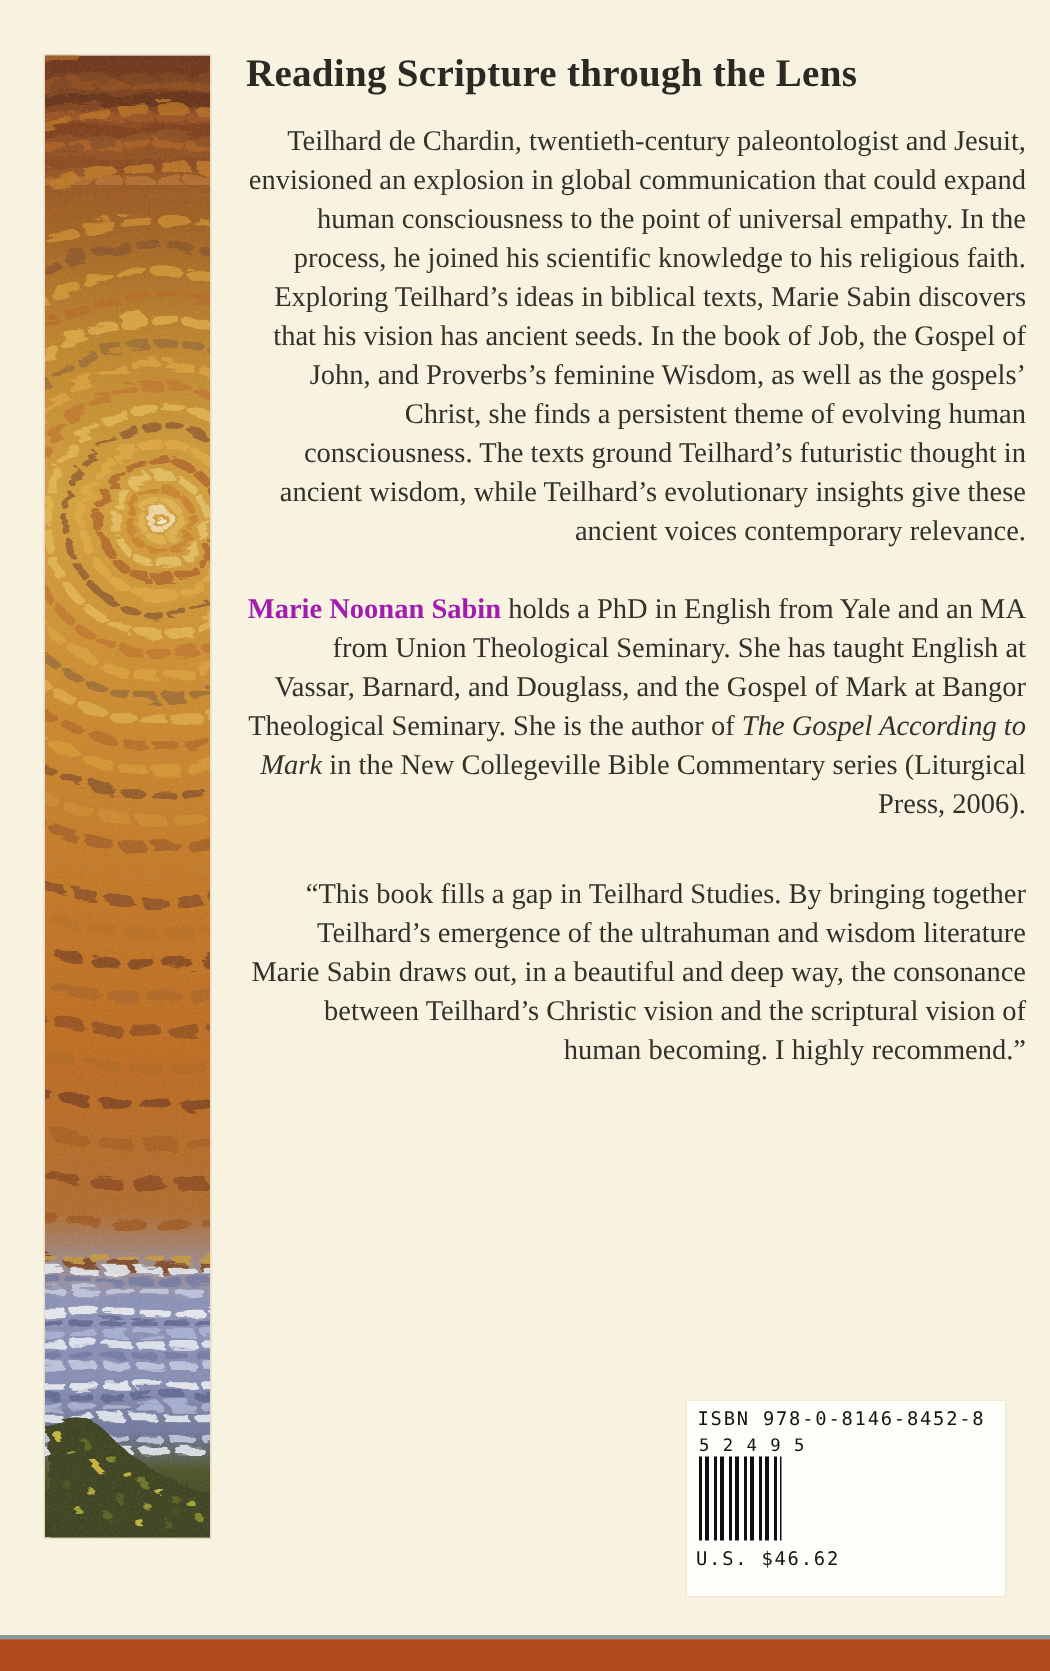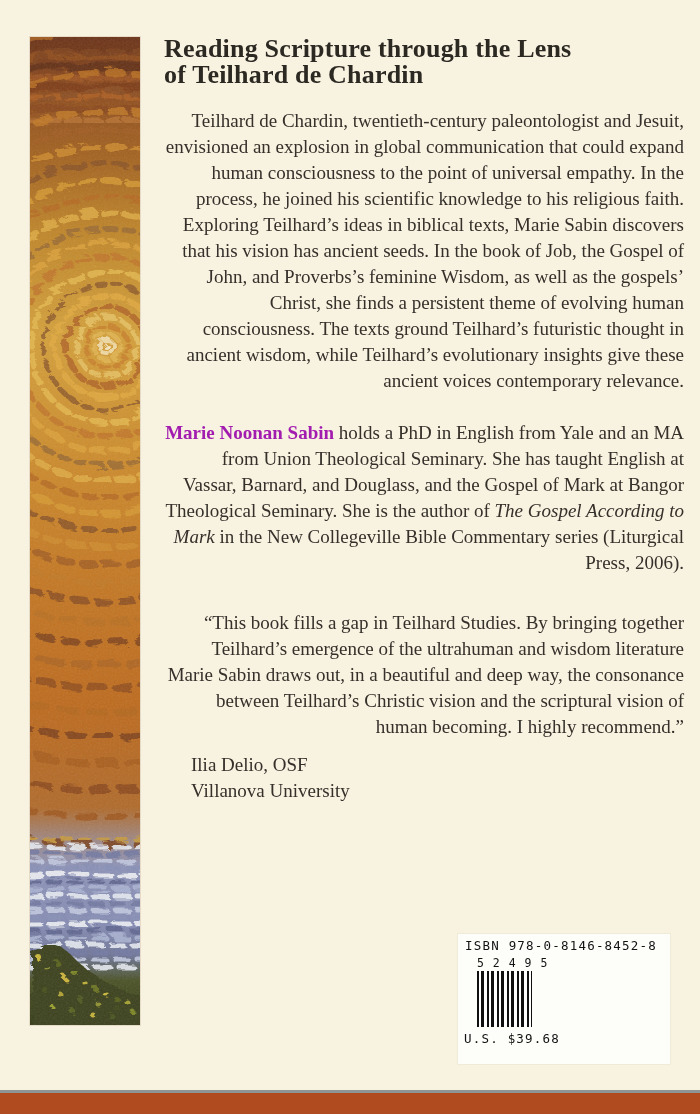--- a/index.html
+++ b/index.html
@@ -48,21 +48,21 @@
   .isbn-line{font-size:12.5px;letter-spacing:1.2px;margin:1px 0 3px 1px;white-space:nowrap;}
   .bars-row{display:flex;align-items:flex-start;}
   .ean{width:138px;}
   .ean-bars{
     height:60px;
     background:
       repeating-linear-gradient(90deg,#101010 0 2px,#ffffff 2px 3px,#101010 3px 5px,#ffffff 5px 8px,#101010 8px 9px,#ffffff 9px 13px),
       #fff;
   }
   .ean-digits{font-size:13px;letter-spacing:1.5px;margin-top:1px;white-space:nowrap;}
-  .addon{margin-left:13px;width:55px;}
+  .addon{margin-left:2px;width:55px;}
   .addon-digits{font-size:11.5px;letter-spacing:1px;text-align:center;white-space:nowrap;}
   .addon-bars{
     height:56px;margin-top:1px;
     background:
       repeating-linear-gradient(90deg,#101010 0 2px,#ffffff 2px 4px,#101010 4px 7px,#ffffff 7px 10px),
       #fff;
   }
   .price-line{font-size:12.5px;letter-spacing:1.2px;margin-top:4px;}
   
   #footer-band{
@@ -199,40 +199,36 @@
         <circle cx="60" cy="975" r="2.5" fill="#c4b239"></circle>
         <circle cx="80" cy="978" r="3" fill="#4a5420"></circle>
         <circle cx="100" cy="972" r="2.5" fill="#7c8428"></circle>
       </g>
 
       <rect x="0" y="0" width="110" height="988" filter="url(#grain)" opacity="0.28"></rect>
     </svg>
   </div>
 
   <div id="text-col">
-    <h1 class="book-title"><span>Reading Scripture through the Lens</span><br><span>of Teilhard de Chardin</span></h1>
+    <h1 class="book-title"><span>Reading Scripture through the Lens</span><br></h1>
 
     <p class="para synopsis">Teilhard de Chardin, twentieth-century paleontologist and Jesuit, envisioned an explosion in global communication that could expand human consciousness to the point of universal empathy. In the process, he joined his scientific knowledge to his religious faith. Exploring Teilhard’s ideas in biblical texts, Marie Sabin discovers that his vision has ancient seeds. In the book of Job, the Gospel of John, and Proverbs’s feminine Wisdom, as well as the gospels’ Christ, she finds a persistent theme of evolving human consciousness. The texts ground Teilhard’s futuristic thought in ancient wisdom, while Teilhard’s evolutionary insights give these ancient voices contemporary relevance.</p>
 
     <p class="para bio"><b>Marie Noonan Sabin</b><span> holds a PhD in English from Yale and an MA from Union Theological Seminary. She has taught English at Vassar, Barnard, and Douglass, and the Gospel of Mark at Bangor Theological Seminary. She is the author of </span><span class="work-title">The Gospel According to Mark</span><span> in the New Collegeville Bible Commentary series (Liturgical Press, 2006).</span></p>
 
     <p class="para quote">“This book fills a gap in Teilhard Studies. By bringing together Teilhard’s emergence of the ultrahuman and wisdom literature Marie Sabin draws out, in a beautiful and deep way, the consonance between Teilhard’s Christic vision and the scriptural vision of human becoming. I highly recommend.”</p>
-    <div class="attribution">
-      <div>Ilia Delio, OSF</div>
-      <div>Villanova University</div>
-    </div>
 
   </div>
 
   <div id="barcode-box">
     <div class="isbn-line">ISBN 978-0-8146-8452-8</div>
     <div class="bars-row">
       <div class="addon">
         <div class="addon-digits">5 2 4 9 5</div>
         <div class="addon-bars"></div>
       </div>
     </div>
-    <div class="price-line">U.S. $39.68</div>
+    <div class="price-line">U.S. $46.62</div>
   </div>
 
   <div id="footer-band"></div>
 
 </div>
 
 </body></html>

